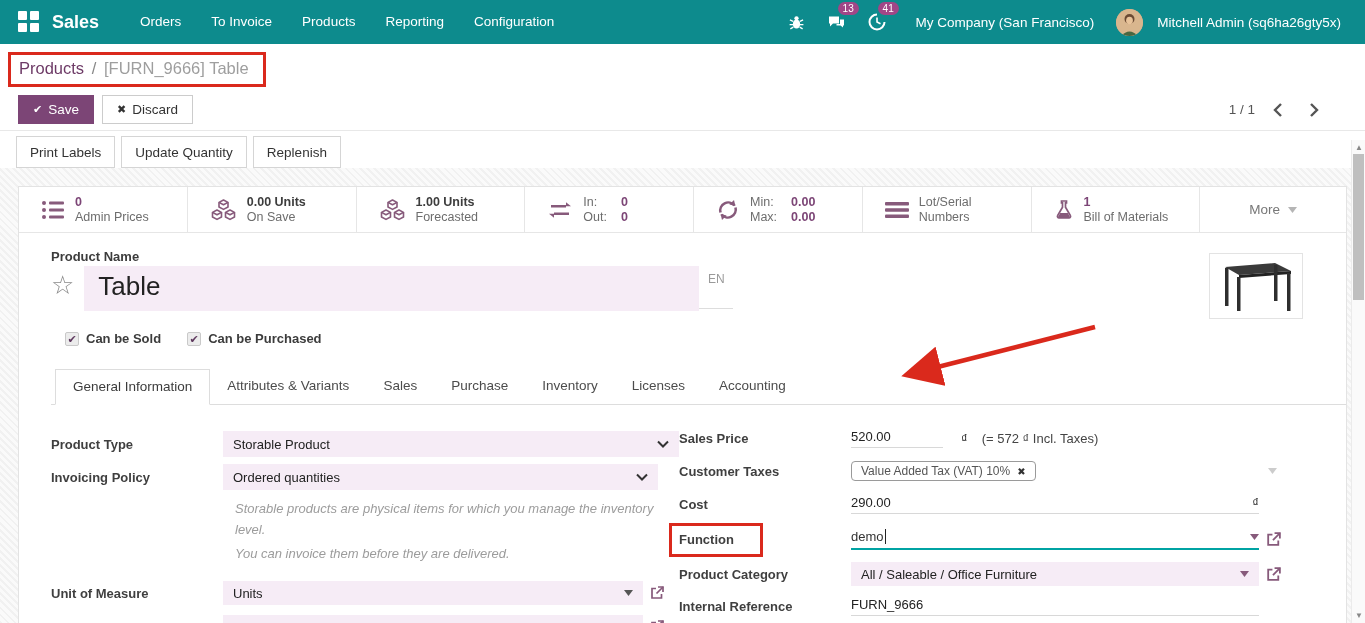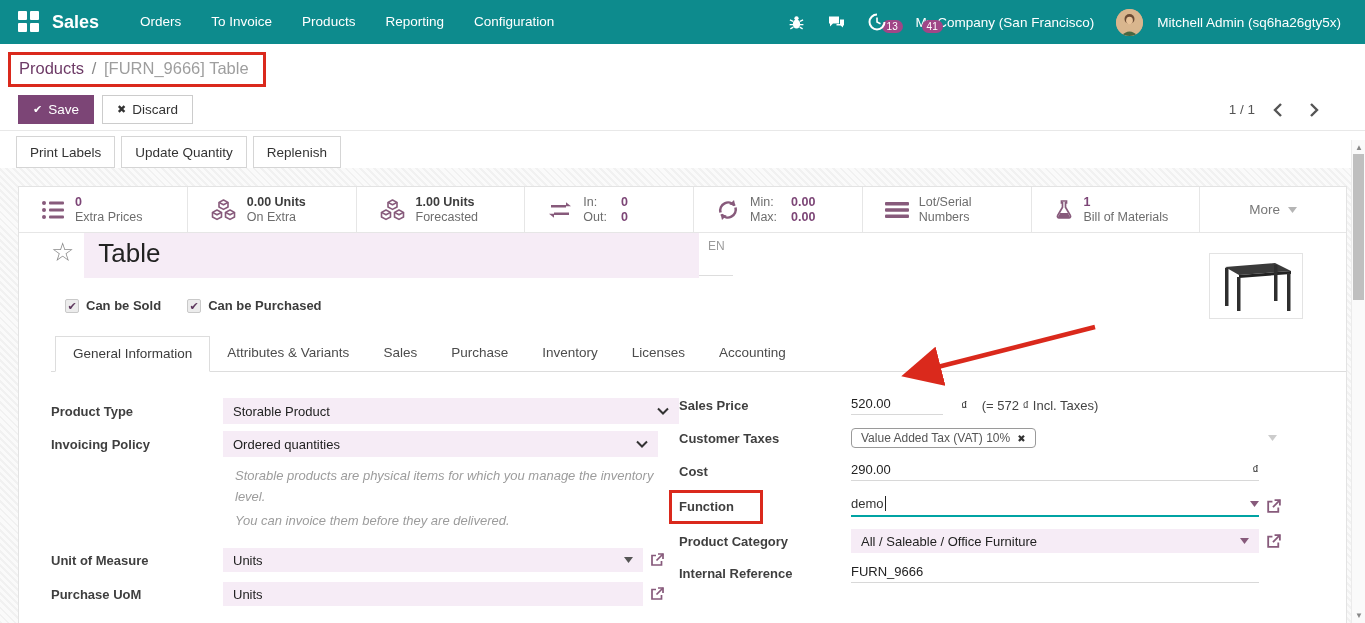--- a/index.html
+++ b/index.html
@@ -7,21 +7,21 @@
   .page { position:relative; width:1365px; height:623px; background:#7dd3fc; overflow:hidden; font-size:13px; color:#333; }
 
   
   .navbar { position:absolute; top:0; left:0; right:0; height:44px; background:#0d8b8d; display:flex; align-items:center; color:#fff; padding:0 14px; }
   .apps-icon { width:22px; height:22px; display:grid; grid-template-columns:9px 9px; grid-template-rows:9px 9px; gap:3px; margin:0 12px 0 4px; cursor:pointer; }
   .apps-icon span { background:#fff; border-radius:1px; }
   .nav-app { font-size:18px; font-weight:bold; margin-right:26px; cursor:pointer; }
   .nav-item { padding:0 15px; font-size:13.5px; line-height:44px; cursor:pointer; white-space:nowrap; }
   .nav-right { margin-left:auto; display:flex; align-items:center; gap:6px; }
   .nav-ico { position:relative; width:34px; height:44px; display:flex; align-items:center; justify-content:center; cursor:pointer; }
-  .nav-badge { position:absolute; top:20px; left:18px; background:#a04687; color:#fff; font-size:10px; border-radius:8px; padding:1px 5px; line-height:11px;margin-left:44px; }
+  .nav-badge { position:absolute; top:2px; left:18px; background:#a04687; color:#fff; font-size:10px; border-radius:8px; padding:1px 5px; line-height:11px; }
   .nav-company { padding:0 16px; font-size:13.5px; cursor:pointer; white-space:nowrap; }
   .avatar { width:27px; height:27px; border-radius:50%; overflow:hidden; background:#caa27d; flex:0 0 auto; }
   .nav-user { padding:0 10px 0 8px; font-size:13.5px; cursor:pointer; white-space:nowrap; }
 
   
   .cpanel { position:absolute; top:44px; left:0; right:0; height:86px; background:#fff; padding:8px 16px 0 8px; }
   .bc-box { display:inline-block; border:3px solid #da291c; padding:4px 14px 6px 8px; }
   .bc-parent { color:#6d3a66; font-size:16.5px; cursor:pointer; }
   .bc-sep { color:#888; font-size:16.5px; padding:0 4px; }
   .bc-current { color:#9e9e9e; font-size:16.5px; }
@@ -206,36 +206,36 @@
                 <g fill="#875A7B">
                   <circle cx="3" cy="4" r="2"></circle>
                   <rect x="8" y="2.5" width="15" height="3" rx="1"></rect>
                   <circle cx="3" cy="11" r="2"></circle>
                   <rect x="8" y="9.5" width="15" height="3" rx="1"></rect>
                   <circle cx="3" cy="18" r="2"></circle>
                   <rect x="8" y="16.5" width="15" height="3" rx="1"></rect>
                 </g>
               </svg>
           </span>
-          <span class="stxt"><span class="v-purple">0</span><br><span class="v-gray">Extra Prices</span></span>
+          <span class="stxt"><span class="v-purple">0</span><br><span class="v-gray">Admin Prices</span></span>
         </div>
         <div class="stat">
           <span class="sicon">
             <svg width="27" height="24" viewBox="0 0 27 24">
                 <g fill="none" stroke="#875A7B" stroke-width="1.6" stroke-linejoin="round">
                   <path d="M13.5 2 l4.5 2.4 -4.5 2.4 -4.5-2.4 z"></path>
                   <path d="M9 4.4 v4.6 l4.5 2.4 4.5-2.4 v-4.6"></path>
                   <path d="M7 12 l4.5 2.4 -4.5 2.4 -4.5-2.4 z"></path>
                   <path d="M2.5 14.4 v4.6 l4.5 2.4 4.5-2.4 v-4.6"></path>
                   <path d="M20 12 l4.5 2.4 -4.5 2.4 -4.5-2.4 z"></path>
                   <path d="M15.5 14.4 v4.6 l4.5 2.4 4.5-2.4 v-4.6"></path>
                 </g>
               </svg>
           </span>
-          <span class="stxt"><span class="v-dark">0.00 Units</span><br><span class="v-gray">On Extra</span></span>
+          <span class="stxt"><span class="v-dark">0.00 Units</span><br><span class="v-gray">On Save</span></span>
         </div>
         <div class="stat">
           <span class="sicon">
             <svg width="27" height="24" viewBox="0 0 27 24">
                 <g fill="none" stroke="#875A7B" stroke-width="1.6" stroke-linejoin="round">
                   <path d="M13.5 2 l4.5 2.4 -4.5 2.4 -4.5-2.4 z"></path>
                   <path d="M9 4.4 v4.6 l4.5 2.4 4.5-2.4 v-4.6"></path>
                   <path d="M7 12 l4.5 2.4 -4.5 2.4 -4.5-2.4 z"></path>
                   <path d="M2.5 14.4 v4.6 l4.5 2.4 4.5-2.4 v-4.6"></path>
                   <path d="M20 12 l4.5 2.4 -4.5 2.4 -4.5-2.4 z"></path>
@@ -305,20 +305,21 @@
         <div class="stat">
           <span class="more-lbl">
               <span>More</span>
             <svg width="9" height="6" viewBox="0 0 9 6">
                 <path d="M0 0 h9 l-4.5 6 z" fill="#b5b5b5"></path>
               </svg>
           </span>
         </div>
       </div>
 
+      <div class="pname-label">Product Name</div>
       <div class="pname-row">
         <span class="star">☆</span>
         <div class="pname-input">Table</div>
         <div class="lang-chip">EN</div>
       </div>
 
       <div class="chk-row">
         <span class="chk">
           <span class="box">✔</span>
           <span class="lbl">Can be Sold</span>

